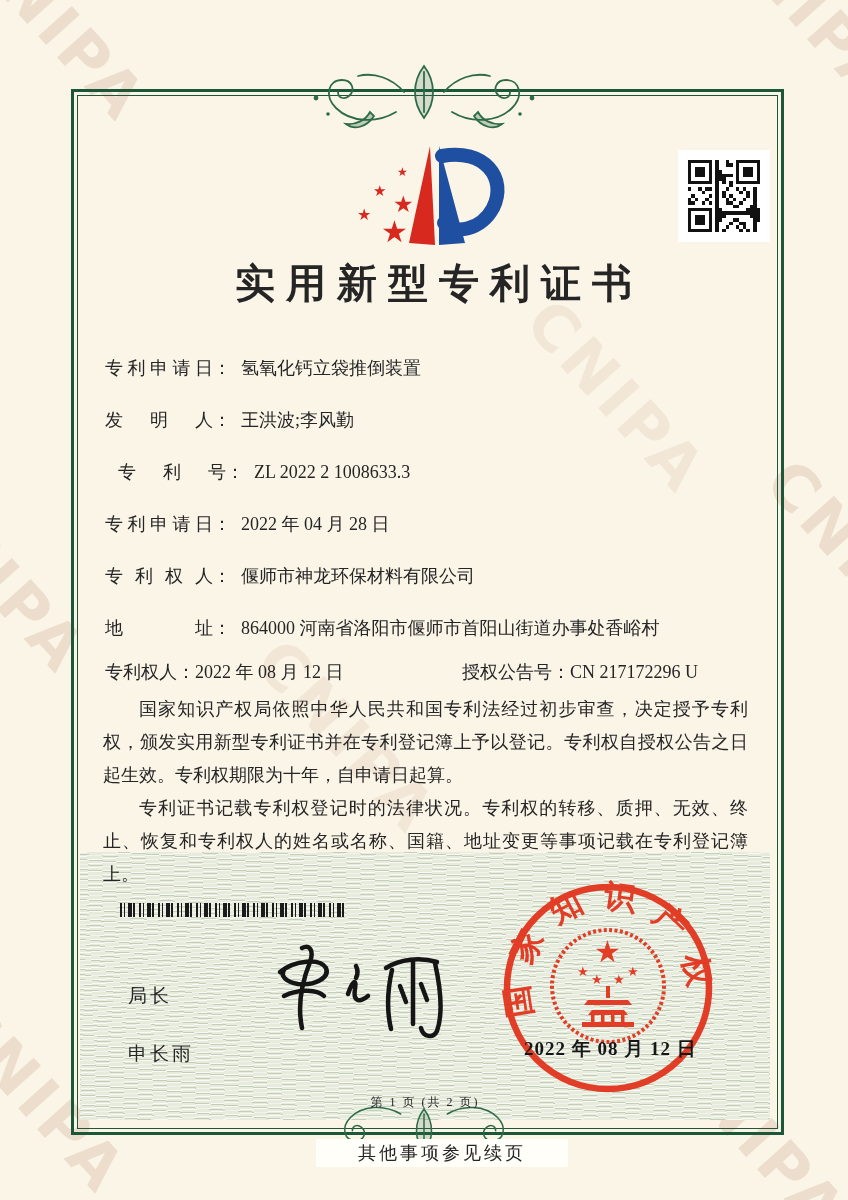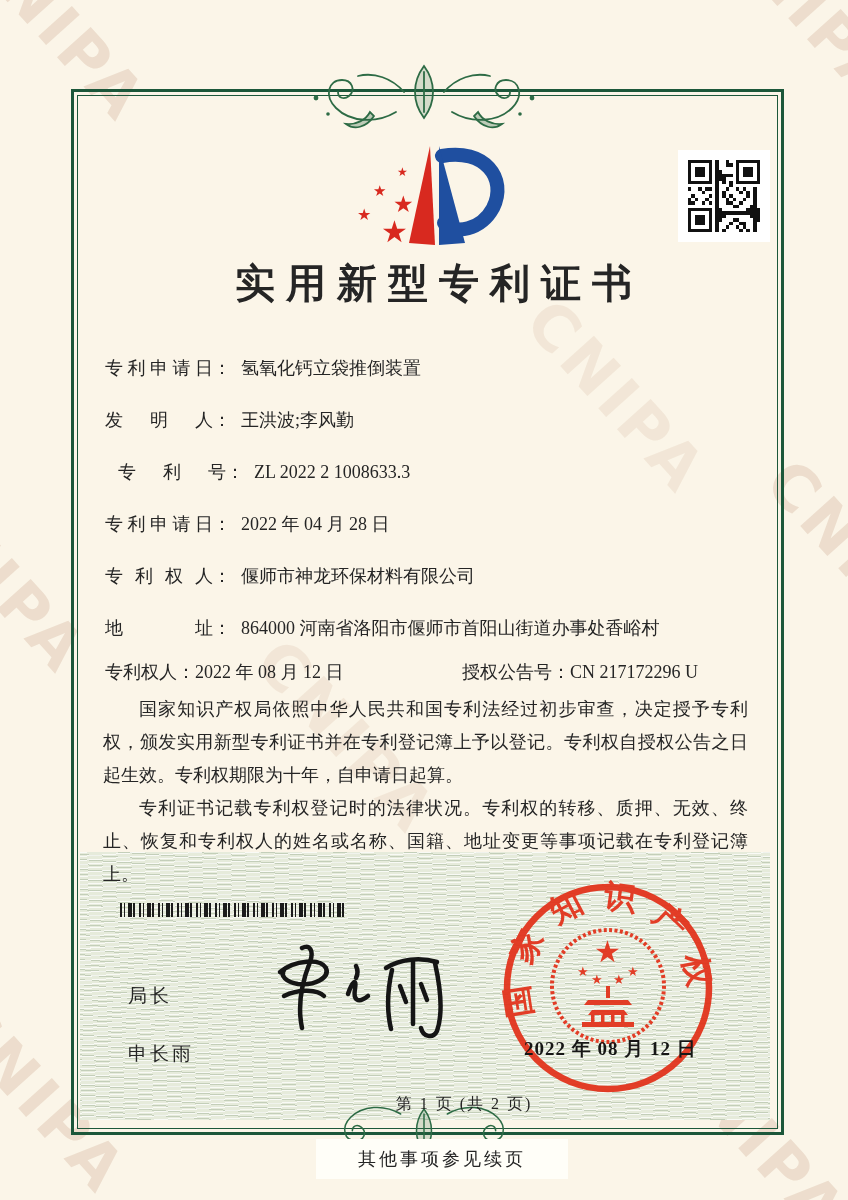--- a/index.html
+++ b/index.html
@@ -59,22 +59,22 @@
       #1b1b1b 13px 15px, rgba(0,0,0,0) 15px 19px);}
   .signer-title{position:absolute;left:128px;top:966px;font-size:19px;z-index:3;
     font-family:"Liberation Sans","DejaVu Sans",sans-serif;letter-spacing:3px;margin-top:17px;}
   .signer-name{position:absolute;left:128px;top:1002px;font-size:19px;z-index:3;
     font-family:"Liberation Sans","DejaVu Sans",sans-serif;letter-spacing:3px;margin-top:39px;}
   .signature{position:absolute;left:250px;top:932px;z-index:3;}
   .seal{position:absolute;left:494px;top:874px;z-index:3;opacity:.93;}
   .seal-date{position:absolute;left:524px;top:1036px;font-size:19px;font-weight:600;
     letter-spacing:1px;z-index:4;color:#161616;white-space:nowrap;}
   .page-info{position:absolute;left:72px;top:1094px;width:706px;text-align:center;
-    font-size:16px;letter-spacing:2px;z-index:3;margin-left:39px;}
-  .footer-note{position:absolute;left:316px;top:1139px;width:252px;height:40px;
+    font-size:12px;letter-spacing:2px;z-index:3;}
+  .footer-note{position:absolute;left:316px;top:1139px;width:252px;height:28px;
     background:#fffef8;display:flex;align-items:center;justify-content:center;
     font-size:18px;letter-spacing:3px;z-index:4;}
 </style>
 </head>
 <body>
 
 <div class="page">
 
   <span class="wm" style="left:-60px;top:-12px;">CNIPA</span>
   <span class="wm" style="left:690px;top:-30px;">CNIPA</span>

